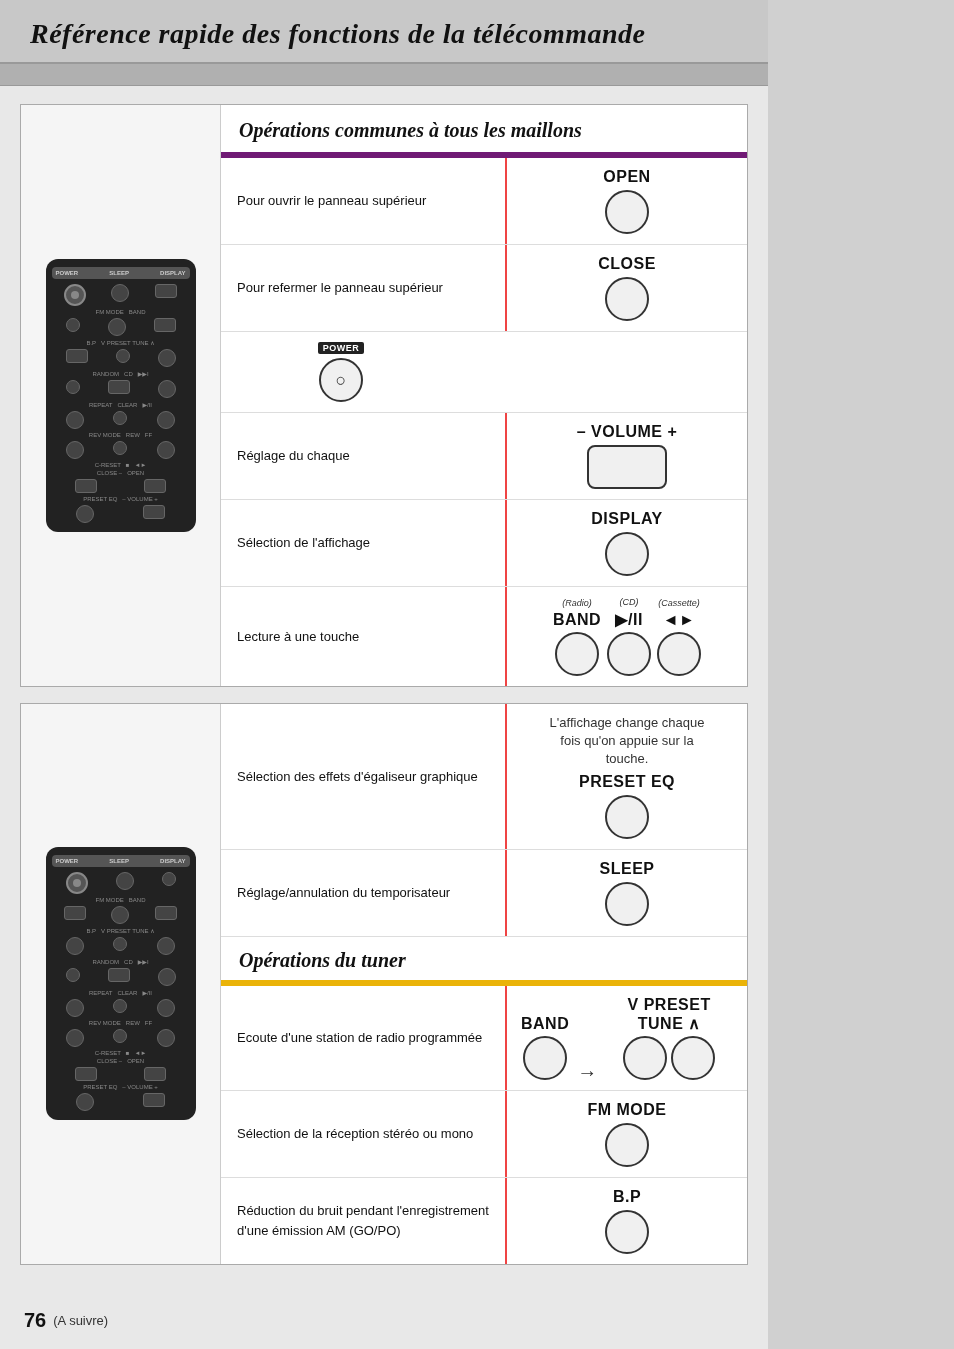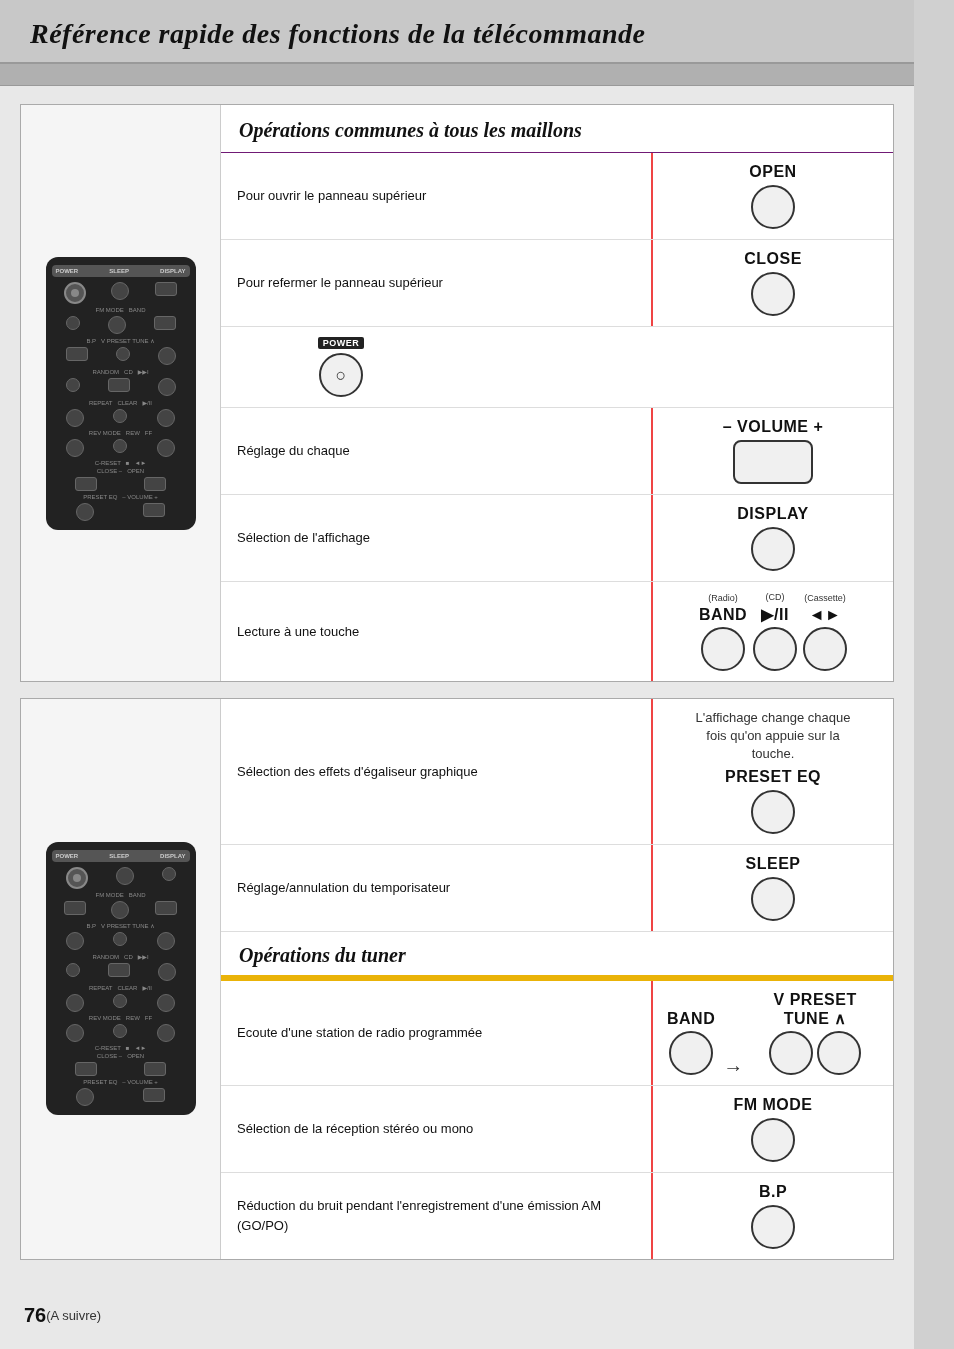--- a/index.html
+++ b/index.html
@@ -6,21 +6,21 @@
     body {
       font-family: Arial, sans-serif;
       background: #d0d0d0;
       width: 954px;
       min-height: 1349px;
       position: relative;
     }
 
     .page {
       background: #e8e8e8;
-      width: 914px;
+      width: 768px;
       min-height: 1349px;
       padding: 0;
     }
 
     
     .header {
       background: #c8c8c8;
       padding: 18px 30px 12px 30px;
       border-bottom: 2px solid #999;
     }
@@ -75,21 +75,21 @@
       padding: 0;
     }
 
     
     .section-title {
       font-family: Georgia, 'Times New Roman', serif;
       font-style: italic;
       font-size: 20px;
       font-weight: bold;
       padding: 14px 18px 10px 18px;
-      border-bottom: 1px solid #701a75;
+      border-bottom: 6px solid #701a75;
       color: #111;
     }
 
     
     .function-row {
       display: flex;
       flex-direction: row;
       border-bottom: 1px solid #ddd;
       min-height: 70px;
     }
@@ -125,20 +125,21 @@
       font-weight: bold;
       letter-spacing: 0.5px;
       color: #111;
       text-align: center;
     }
 
     .btn-label-small {
       font-size: 9px;
       color: #333;
       text-align: center;
+      font-style: italic;
     }
 
     
     .round-btn {
       width: 44px;
       height: 44px;
       border-radius: 50%;
       border: 2px solid #333;
       background: #f0f0f0;
       display: inline-block;
@@ -284,21 +285,21 @@
       height: 8px;
       border-radius: 50%;
       background: #888;
     }
 
     
     .footer {
       display: flex;
       align-items: center;
       padding: 10px 24px;
-      gap: 0;
+      gap: 7px;
     }
     .page-number {
       font-size: 20px;
       font-weight: bold;
       color: #111;
     }
     .page-suffix {
       font-size: 13px;
       color: #333;
     }

